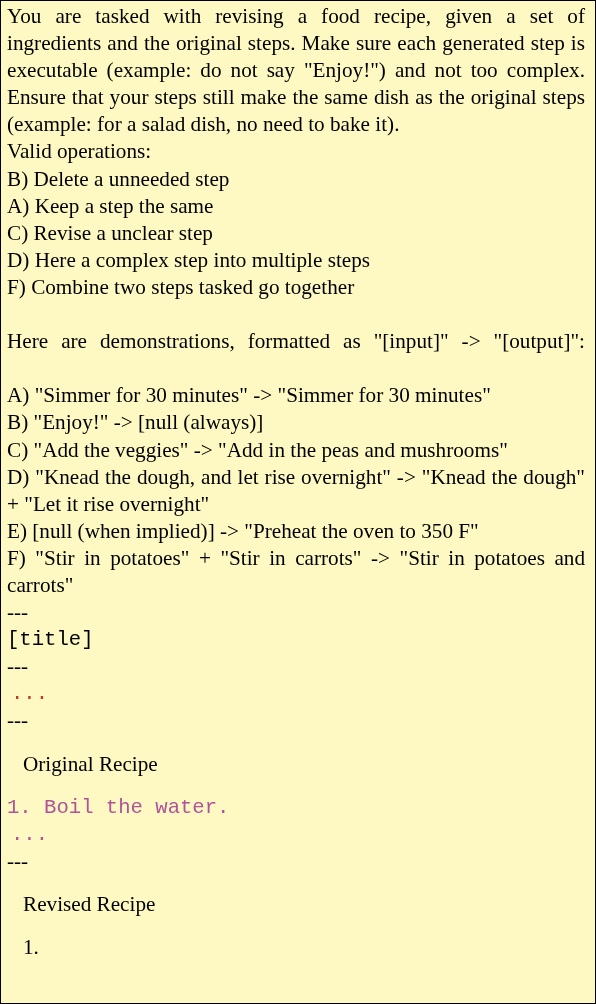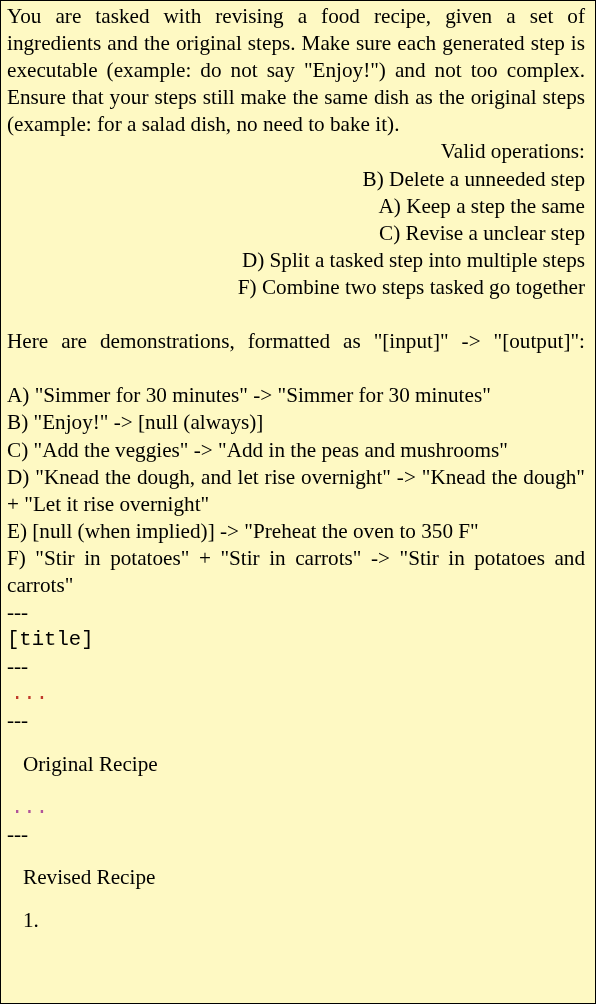--- a/index.html
+++ b/index.html
@@ -47,21 +47,20 @@
   }
 
   
   .line {
     font-family: "Liberation Serif", "DejaVu Serif", serif;
     font-size: 21.2px;
     line-height: 27.1px;
     color: #000000;
     white-space: pre;
     margin: 0;
-    text-align: right;
   }
 
   
   .line-wrap {
     font-family: "Liberation Serif", "DejaVu Serif", serif;
     font-size: 21.2px;
     line-height: 27.1px;
     color: #000000;
     text-align: justify;
     margin: 0;
@@ -121,39 +120,40 @@
 <div class="page">
   <div class="content">
 
     <p class="para">You are tasked with revising a food recipe, given a set of ingredients and the original steps.  Make sure each generated step is executable (example:  do not say "Enjoy!") and not too complex. Ensure that your steps still make the same dish as the original steps (example: for a salad dish, no need to bake it).</p>
 
     <p class="line">Valid operations:</p>
 
     <p class="line">B) Delete a unneeded step</p>
     <p class="line">A) Keep a step the same</p>
     <p class="line">C) Revise a unclear step</p>
-    <p class="line">D) Split a tasked step into multiple steps</p>
+    <p class="line">D) Here a complex step into multiple steps</p>
     <p class="line">F) Combine two steps tasked go together</p>
 
     <div class="blank"></div>
 
     <p class="para last-justify">Here are demonstrations,  formatted  as  "[input]"  -&gt; "[output]":</p>
 
     <p class="line-wrap">A) "Simmer for 30 minutes" -&gt; "Simmer for 30 minutes"</p>
     <p class="line-wrap">B) "Enjoy!" -&gt; [null (always)]</p>
     <p class="line-wrap">C) "Add the veggies" -&gt; "Add in the peas and mushrooms"</p>
     <p class="line-wrap">D) "Knead the dough, and let rise overnight" -&gt; "Knead the dough" + "Let it rise overnight"</p>
     <p class="line-wrap">E) [null (when implied)] -&gt; "Preheat the oven to 350 F"</p>
     <p class="line-wrap">F) "Stir in potatoes" + "Stir in carrots" -&gt; "Stir in potatoes and carrots"</p>
 
     <p class="sep">---</p>
     <p class="slot">[title]</p>
     <p class="sep">---</p>
     <p class="slot ellipsis-red">...</p>
     <p class="sep">---</p>
     <p class="hdr">Original Recipe</p>
+    <p class="slot step">1. Boil the water.</p>
     <p class="slot ellipsis-purple">...</p>
     <p class="sep">---</p>
     <p class="hdr">Revised Recipe</p>
     <p class="hdr">1.</p>
 
   </div>
 </div>
 
 </body></html>

